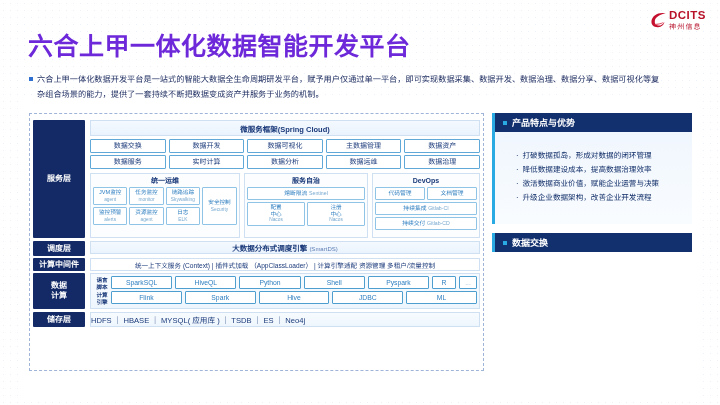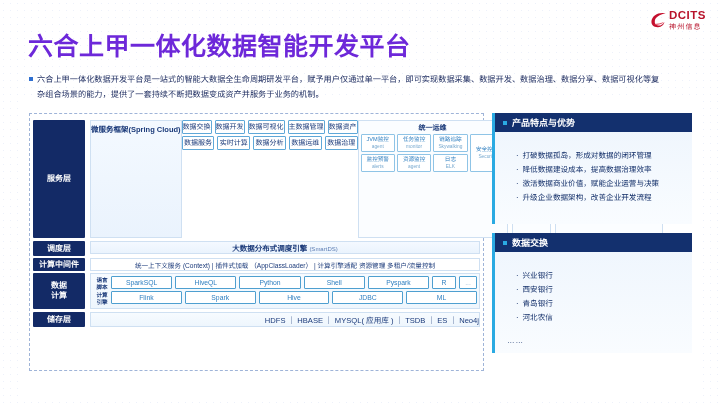--- a/index.html
+++ b/index.html
@@ -195,21 +195,21 @@
     text-align:center;font-size:6.8px;color:#2f7fc0;line-height:11px;height:11px;
     white-space:nowrap;
   }
   .cbox.sm{flex:0 0 22px;}
   .cbox.xs{flex:0 0 16px;color:#9dbdd8;}
 
   
   .storage{
     background:linear-gradient(180deg,#f7fbff 0%,#eef6fd 100%);
     border:1px solid #cfe0f2;box-sizing:border-box;
-    text-align:right;font-size:7.6px;color:#1b3a7a;
+    text-align:left;font-size:7.6px;color:#1b3a7a;
     line-height:15px;height:15px;
   }
 
   
   .side{
     position:absolute;left:492px;top:113px;width:200px;
   }
   .card{
     background:linear-gradient(180deg,#eef5fd 0%,#f9fcff 100%);
     border-left:3px solid #2aaae2;
@@ -256,21 +256,21 @@
   <p class="l2"><span>杂组合场景的能力，提供了一套持续不断把数据变成资产并服务于业务的机制。</span></p>
 </div>
 
 <div class="diagram">
 
 
   <div style="height:3px;"></div>
 
   <div class="row" style="height:118px;">
     <div class="layer-label tall">服务层</div>
-    <div class="col-right" style="display:flex;">
+    <div class="col-right" style="display:flex;flex-direction:column;justify-content:center;">
 
       <div class="panel" style="flex:0 0 auto;">
         <div class="panel-title">微服务框架(Spring Cloud)</div>
       </div>
 
       <div style="height:3px;"></div>
 
       <div class="capgrid" style="padding:0;">
         <div class="caprow">
           <span class="cap">数据交换</span>
@@ -468,24 +468,15 @@
         <li>升级企业数据架构，改善企业开发流程</li>
       </ul>
     </div>
   </div>
 
   <div class="card">
     <div class="card-head">
       <span class="sq"></span>
       <span>数据交换</span>
     </div>
-    <div class="card-body">
-      <ul>
-        <li>兴业银行</li>
-        <li>西安银行</li>
-        <li>青岛银行</li>
-        <li>河北农信</li>
-      </ul>
-      <div class="dots">……</div>
-    </div>
   </div>
 
 </div>
 
 </body></html>

